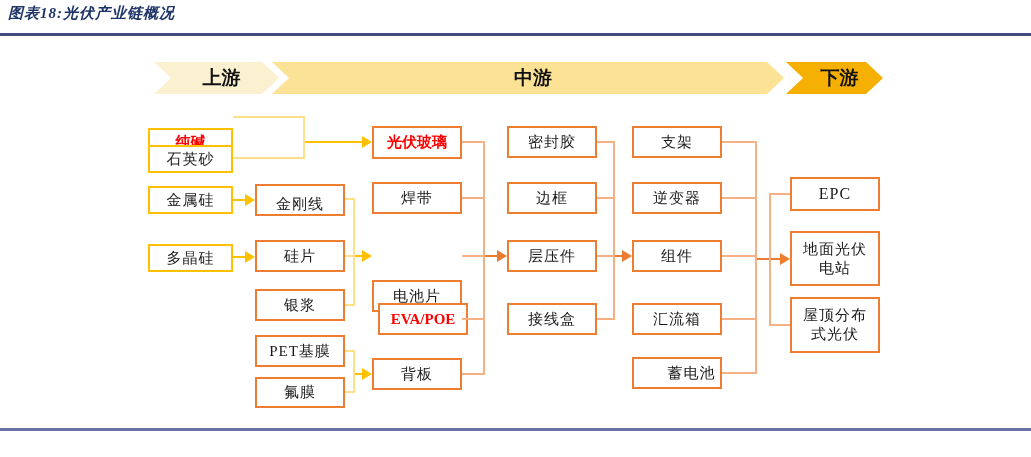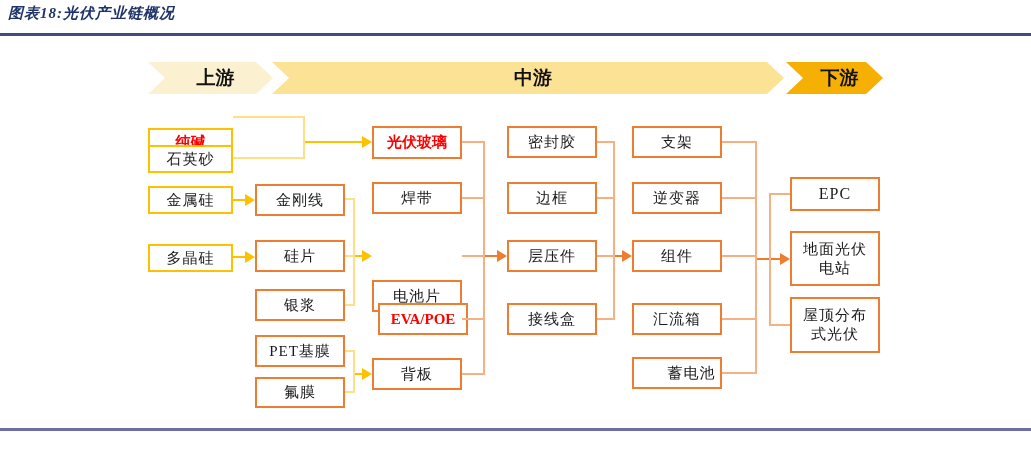--- a/index.html
+++ b/index.html
@@ -15,21 +15,21 @@
   }
   .rule-top{left:0;top:33px;width:1031px;height:3px;background:#434A7D;}
   .rule-bottom{left:0;top:428px;width:1031px;height:3px;background:#6B6FA4;}
   .panel{left:140px;top:52px;width:766px;height:368px;background:#ffffff;}
   
   .chev{
     top:62px;height:32px;display:flex;align-items:center;justify-content:center;
     font-size:19px;font-weight:bold;color:#111;padding-left:10px;box-sizing:border-box;
     clip-path:polygon(0% 0%,calc(100% - 17px) 0%,100% 50%,calc(100% - 17px) 100%,0% 100%,17px 50%);
   }
-  .chev-up{left:148px;width:125px;background:#FBF0CF;}
+  .chev-up{left:154px;width:125px;background:#FBF0CF;}
   .chev-mid{left:272px;width:512px;background:#FBE295;}
   .chev-down{left:786px;width:97px;background:#F6AF03;}
   
   .node{
     box-sizing:border-box;background:#fff;display:flex;align-items:center;justify-content:center;
     font-family:"Liberation Serif",serif;font-size:15px;color:#1a1a1a;letter-spacing:1px;
     text-align:center;line-height:1.25;
   }
   .b-gold{border:2px solid #FFC000;}
   .b-org{border:2px solid #ED7D31;}
@@ -68,21 +68,21 @@
 <div class="abs node b-gold" style="left:148px;top:145px;width:85px;height:28px;">
     <span>石英砂</span>
   </div>
 <div class="abs node b-gold" style="left:148px;top:186px;width:85px;height:28px;">
     <span>金属硅</span>
   </div>
 <div class="abs node b-gold" style="left:148px;top:244px;width:85px;height:28px;">
     <span>多晶硅</span>
   </div>
 
-<div class="abs node b-org" style="left:255px;top:184px;width:90px;height:32px;">
+<div class="abs node b-org" style="left:255px;top:184px;width:90px;height:32px;align-items:flex-end;">
     <span>金刚线</span>
   </div>
 <div class="abs node b-org" style="left:255px;top:240px;width:90px;height:32px;">
     <span>硅片</span>
   </div>
 <div class="abs node b-org" style="left:255px;top:289px;width:90px;height:32px;">
     <span>银浆</span>
   </div>
 <div class="abs node b-org" style="left:255px;top:335px;width:90px;height:32px;">
     <span>PET基膜</span>

